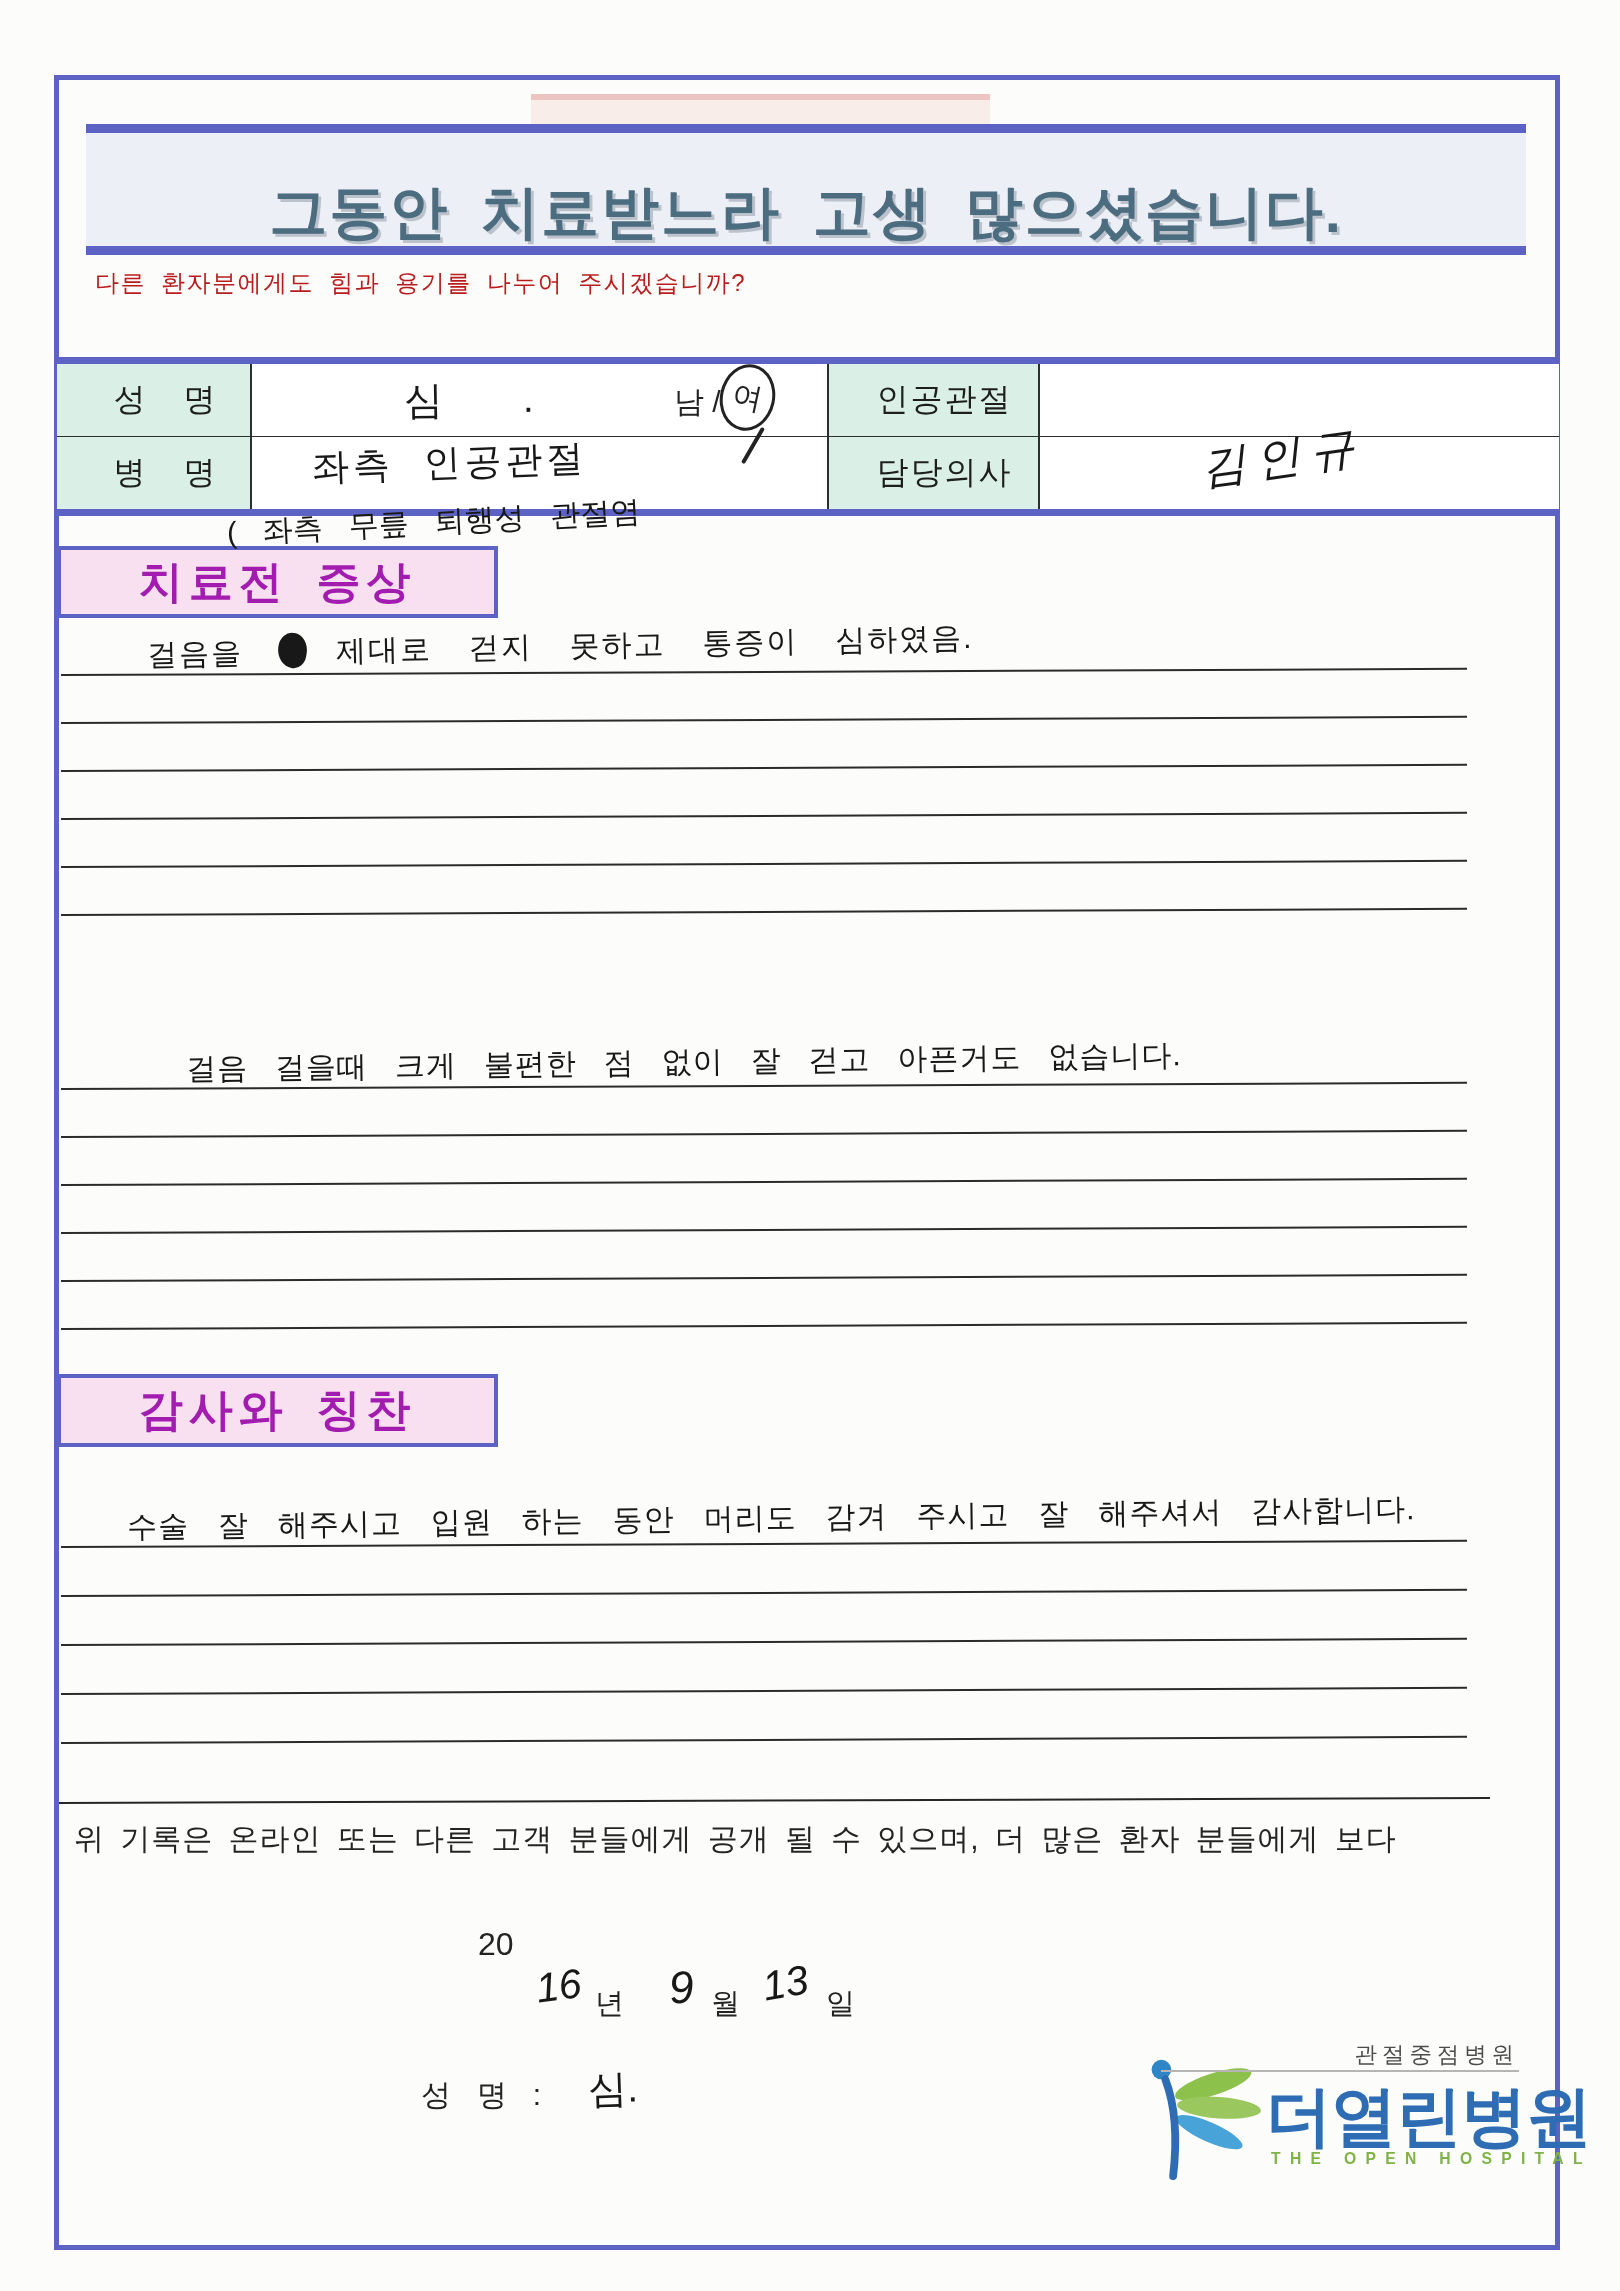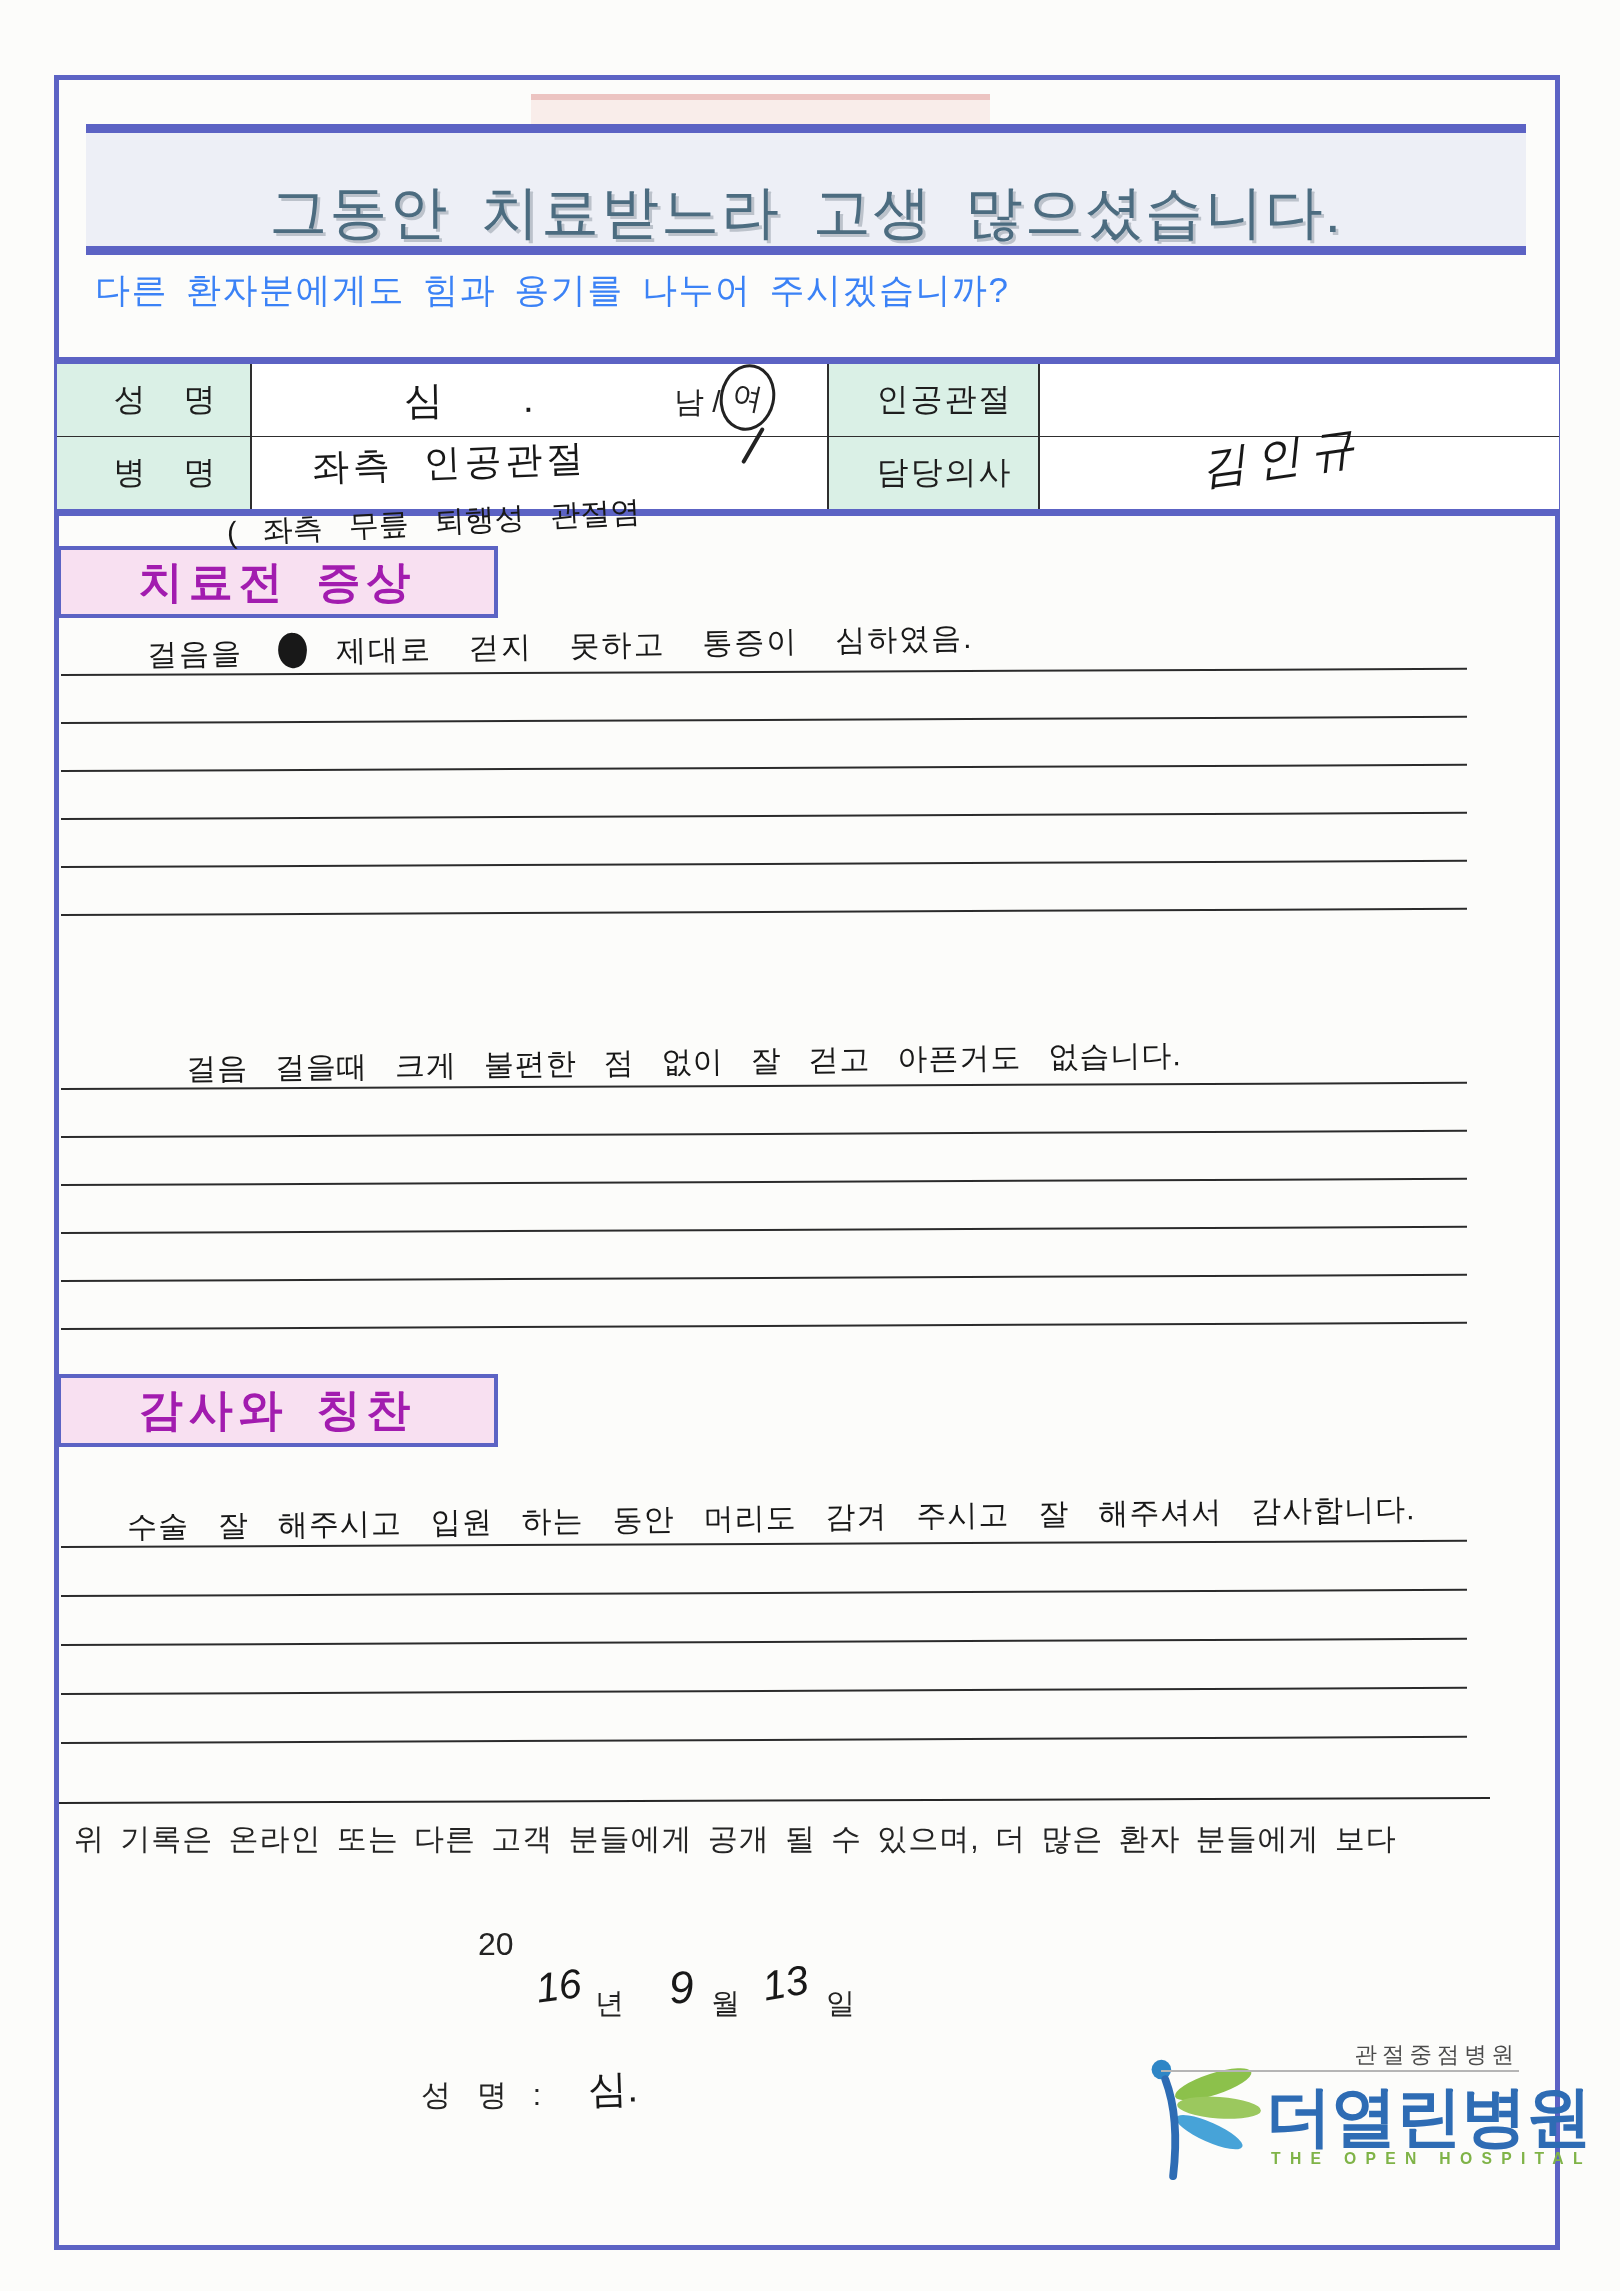--- a/index.html
+++ b/index.html
@@ -10,26 +10,26 @@
   .print { color:#232323; }
 
   
   .page-border { position:absolute; left:54px; top:75px; width:1506px; height:2175px;
                  border:5.9px solid #5c63c4; }
 
   
   .banner-bar { position:absolute; left:86px; width:1440px; height:8.8px; background:#5c63c4; }
   .banner-panel { position:absolute; left:86px; top:133px; width:1440px; height:113px;
                   background:#edeff6; display:flex; align-items:center; justify-content:center; }
-  .banner-title { font-size:58px; font-weight:400; color:#4c6c80; letter-spacing:2px;
+  .banner-title { font-size:58px; font-weight:700; color:#4c6c80; letter-spacing:2px;
                   word-spacing:13.7px; text-shadow:2.9px 2.9px 0 rgba(60,80,95,0.28);margin-top:46px; }
   .bleed-box { position:absolute; left:531px; top:94px; width:459px; height:155px;
                background:rgba(232,140,135,0.13); border-top:6.9px solid rgba(205,90,85,0.28); }
 
-  .intro { font-size:35px; color:#3b82f6; letter-spacing:1.5px; word-spacing:6.9px; }
+  .intro { font-size:24px; color:#b91c1c; letter-spacing:1.5px; word-spacing:6.9px; }
 
   
   .tbl-bar { position:absolute; left:57px; width:1503px; height:6.9px; background:#5c63c4; }
   .cell { position:absolute; background:#fff; }
   .cell.mint { background:#daf0e6; display:flex; align-items:center; justify-content:center;
                font-size:32px; color:#1e1e1e;padding-left:22px; }
   .br { border-right:2.9px solid #2e2e2e; }
   .bb { border-bottom:2.9px solid #2e2e2e; }
 
   

